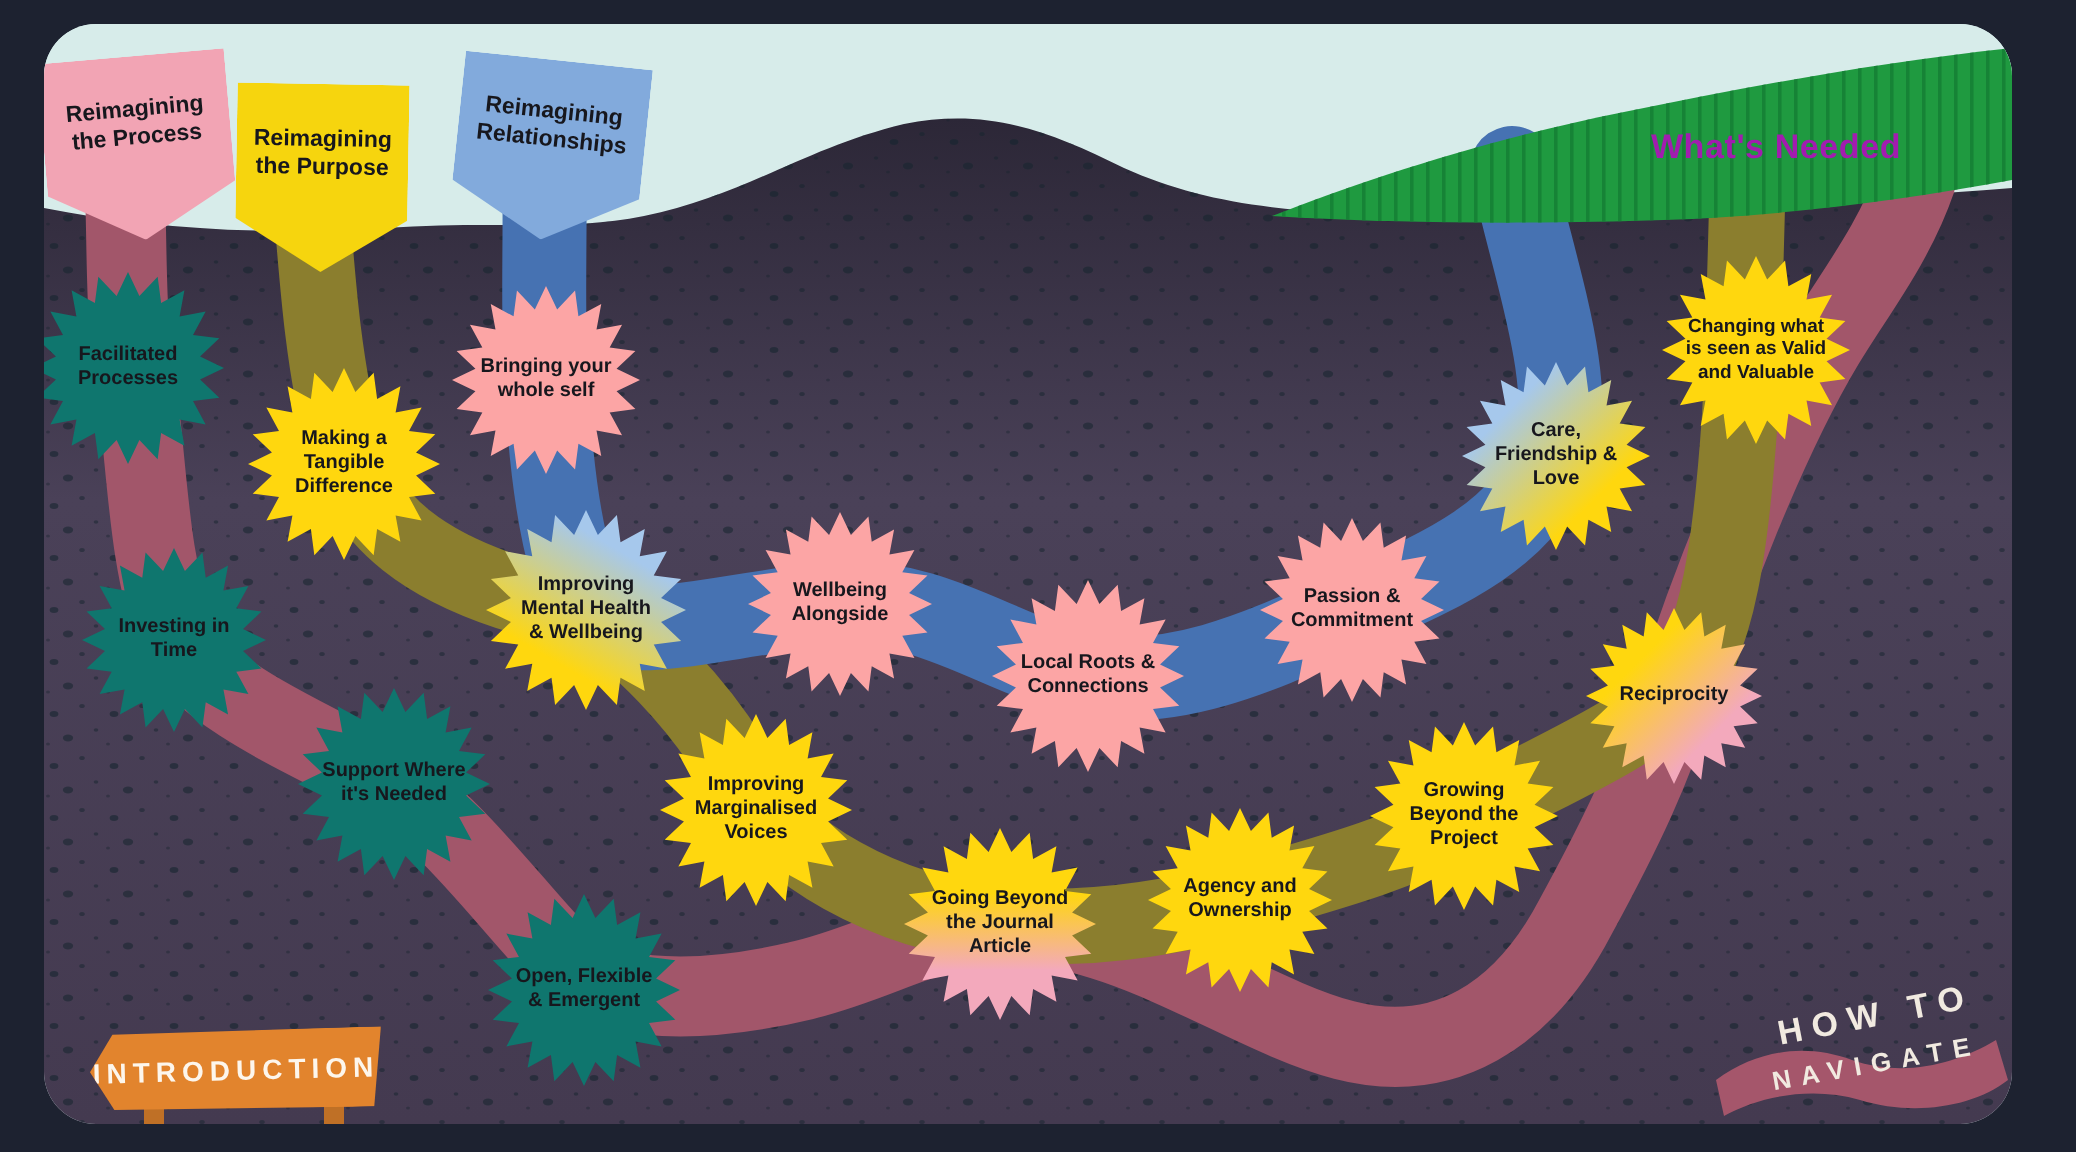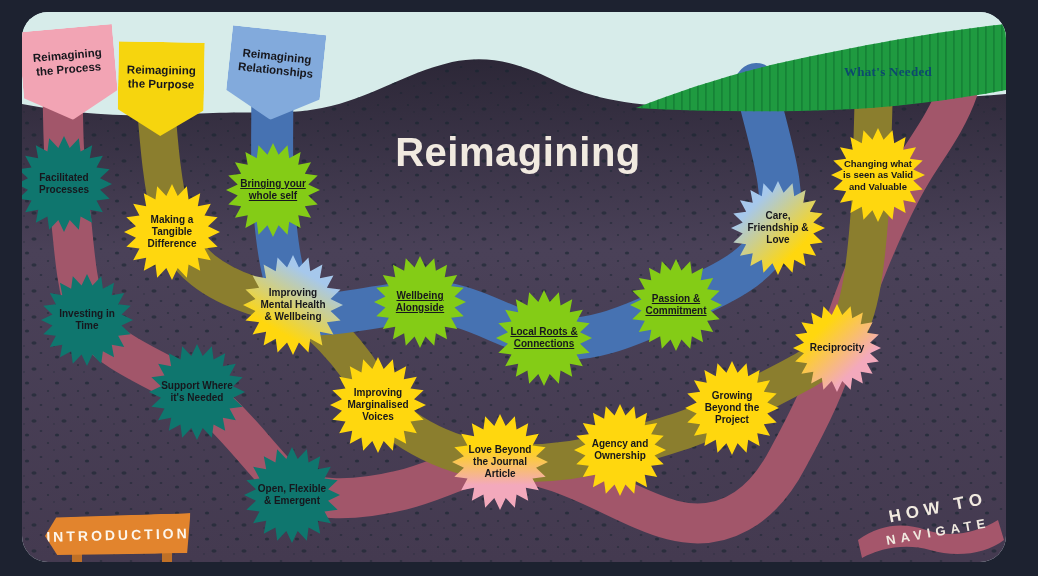--- a/index.html
+++ b/index.html
@@ -15,30 +15,30 @@
         font-weight:bold;font-size:11.5px;line-height:1.25;color:#17171d;padding-bottom:24px;box-sizing:border-box;}
   .flag span{display:block;width:80%;}
   .f1{left:0px;top:16px;width:94px;height:92px;background:#f2a4b4;transform:rotate(-5deg);}
   .f2{left:96px;top:30px;width:86px;height:94px;background:#f6d50e;transform:rotate(1deg);}
   .f3{left:206px;top:18px;width:94px;height:90px;background:#82aadc;transform:rotate(6deg);}
 
   
   .title{position:absolute;z-index:3;left:318px;top:116px;width:356px;text-align:center;
          color:#f1eae0;font-size:40px;font-weight:bold;line-height:1.22;letter-spacing:.5px;}
   .whats-needed{position:absolute;z-index:3;left:780px;top:52px;width:172px;text-align:center;
-         color:#0c4a6e;font-size:13px;font-weight:bold;letter-spacing:.3px;font-family:Liberation Serif, serif;}
+         color:#a21caf;font-size:17px;font-weight:bold;letter-spacing:.3px;}
 
   
   .burst{position:absolute;z-index:5;transform:translate(-50%,-50%);
          display:flex;align-items:center;justify-content:center;text-align:center;
          font-weight:bold;color:#17171d;font-size:10px;line-height:1.18;}
   .burst span{display:block;max-width:74px;}
   .f-pink{background:#0f766e;}
   .f-yellow{background:#ffd70e;}
-  .f-blue{background:#84cc16;text-decoration:underline;}
+  .f-blue{background:#fca5a5;}
   .g-by {background:linear-gradient(210deg,#a6c8ec 25%,#ffd70e 72%);}
   .g-by2{background:linear-gradient(135deg,#a6c8ec 25%,#ffd70e 72%);align-items:center;}
   .g-yp {background:linear-gradient(180deg,#ffd70e 34%,#f3a9bc 74%);}
   .g-yp2{background:linear-gradient(135deg,#ffd70e 30%,#f3a9bc 72%);}
 
   
   .intro-post{position:absolute;z-index:4;width:10px;height:24px;background:#bf7026;}
   .intro-board{position:absolute;z-index:5;left:23px;top:503px;width:146px;height:40px;background:#e2842d;
         clip-path:polygon(8% 2%,100% 0,97% 100%,8% 96%,0 48%);transform:rotate(-1.5deg);
         display:flex;align-items:center;justify-content:center;color:#fdf6ec;
@@ -118,21 +118,20 @@
       <span>Reimagining the Process</span>
     </div>
     <div class="flag f2">
       <span>Reimagining the Purpose</span>
     </div>
     <div class="flag f3">
       <span>Reimagining Relationships</span>
     </div>
 
     <div class="title">
-      <div>Reimagining</div>
     </div>
     <div class="whats-needed">What's Needed</div>
 
     <div class="burst f-pink" style="left: 42px; top: 172px; width: 96px; height: 96px; clip-path: polygon(50% 0%, 55.94% 12.47%, 65.45% 2.45%, 67.25% 16.14%, 79.39% 9.55%, 76.87% 23.13%, 90.45% 20.61%, 83.86% 32.75%, 97.55% 34.55%, 87.53% 44.06%, 100% 50%, 87.53% 55.94%, 97.55% 65.45%, 83.86% 67.25%, 90.45% 79.39%, 76.87% 76.87%, 79.39% 90.45%, 67.25% 83.86%, 65.45% 97.55%, 55.94% 87.53%, 50% 100%, 44.06% 87.53%, 34.55% 97.55%, 32.75% 83.86%, 20.61% 90.45%, 23.13% 76.87%, 9.55% 79.39%, 16.14% 67.25%, 2.45% 65.45%, 12.47% 55.94%, 0% 50%, 12.47% 44.06%, 2.45% 34.55%, 16.14% 32.75%, 9.55% 20.61%, 23.13% 23.13%, 20.61% 9.55%, 32.75% 16.14%, 34.55% 2.45%, 44.06% 12.47%);">
         <span>Facilitated Processes</span>
       </div>
     <div class="burst f-pink" style="left: 65px; top: 308px; width: 92px; height: 92px; clip-path: polygon(50% 0%, 55.94% 12.47%, 65.45% 2.45%, 67.25% 16.14%, 79.39% 9.55%, 76.87% 23.13%, 90.45% 20.61%, 83.86% 32.75%, 97.55% 34.55%, 87.53% 44.06%, 100% 50%, 87.53% 55.94%, 97.55% 65.45%, 83.86% 67.25%, 90.45% 79.39%, 76.87% 76.87%, 79.39% 90.45%, 67.25% 83.86%, 65.45% 97.55%, 55.94% 87.53%, 50% 100%, 44.06% 87.53%, 34.55% 97.55%, 32.75% 83.86%, 20.61% 90.45%, 23.13% 76.87%, 9.55% 79.39%, 16.14% 67.25%, 2.45% 65.45%, 12.47% 55.94%, 0% 50%, 12.47% 44.06%, 2.45% 34.55%, 16.14% 32.75%, 9.55% 20.61%, 23.13% 23.13%, 20.61% 9.55%, 32.75% 16.14%, 34.55% 2.45%, 44.06% 12.47%);">
         <span>Investing in Time</span>
       </div>
     <div class="burst f-pink" style="left: 175px; top: 380px; width: 96px; height: 96px; clip-path: polygon(50% 0%, 55.94% 12.47%, 65.45% 2.45%, 67.25% 16.14%, 79.39% 9.55%, 76.87% 23.13%, 90.45% 20.61%, 83.86% 32.75%, 97.55% 34.55%, 87.53% 44.06%, 100% 50%, 87.53% 55.94%, 97.55% 65.45%, 83.86% 67.25%, 90.45% 79.39%, 76.87% 76.87%, 79.39% 90.45%, 67.25% 83.86%, 65.45% 97.55%, 55.94% 87.53%, 50% 100%, 44.06% 87.53%, 34.55% 97.55%, 32.75% 83.86%, 20.61% 90.45%, 23.13% 76.87%, 9.55% 79.39%, 16.14% 67.25%, 2.45% 65.45%, 12.47% 55.94%, 0% 50%, 12.47% 44.06%, 2.45% 34.55%, 16.14% 32.75%, 9.55% 20.61%, 23.13% 23.13%, 20.61% 9.55%, 32.75% 16.14%, 34.55% 2.45%, 44.06% 12.47%);">
@@ -144,21 +143,21 @@
     <div class="burst f-yellow" style="left: 150px; top: 220px; width: 96px; height: 96px; clip-path: polygon(50% 0%, 55.94% 12.47%, 65.45% 2.45%, 67.25% 16.14%, 79.39% 9.55%, 76.87% 23.13%, 90.45% 20.61%, 83.86% 32.75%, 97.55% 34.55%, 87.53% 44.06%, 100% 50%, 87.53% 55.94%, 97.55% 65.45%, 83.86% 67.25%, 90.45% 79.39%, 76.87% 76.87%, 79.39% 90.45%, 67.25% 83.86%, 65.45% 97.55%, 55.94% 87.53%, 50% 100%, 44.06% 87.53%, 34.55% 97.55%, 32.75% 83.86%, 20.61% 90.45%, 23.13% 76.87%, 9.55% 79.39%, 16.14% 67.25%, 2.45% 65.45%, 12.47% 55.94%, 0% 50%, 12.47% 44.06%, 2.45% 34.55%, 16.14% 32.75%, 9.55% 20.61%, 23.13% 23.13%, 20.61% 9.55%, 32.75% 16.14%, 34.55% 2.45%, 44.06% 12.47%);">
         <span>Making a Tangible Difference</span>
       </div>
     <div class="burst g-by" style="left: 271px; top: 293px; width: 100px; height: 100px; clip-path: polygon(50% 0%, 55.94% 12.47%, 65.45% 2.45%, 67.25% 16.14%, 79.39% 9.55%, 76.87% 23.13%, 90.45% 20.61%, 83.86% 32.75%, 97.55% 34.55%, 87.53% 44.06%, 100% 50%, 87.53% 55.94%, 97.55% 65.45%, 83.86% 67.25%, 90.45% 79.39%, 76.87% 76.87%, 79.39% 90.45%, 67.25% 83.86%, 65.45% 97.55%, 55.94% 87.53%, 50% 100%, 44.06% 87.53%, 34.55% 97.55%, 32.75% 83.86%, 20.61% 90.45%, 23.13% 76.87%, 9.55% 79.39%, 16.14% 67.25%, 2.45% 65.45%, 12.47% 55.94%, 0% 50%, 12.47% 44.06%, 2.45% 34.55%, 16.14% 32.75%, 9.55% 20.61%, 23.13% 23.13%, 20.61% 9.55%, 32.75% 16.14%, 34.55% 2.45%, 44.06% 12.47%);">
         <span>Improving Mental Health &amp; Wellbeing</span>
       </div>
     <div class="burst f-yellow" style="left: 356px; top: 393px; width: 96px; height: 96px; clip-path: polygon(50% 0%, 55.94% 12.47%, 65.45% 2.45%, 67.25% 16.14%, 79.39% 9.55%, 76.87% 23.13%, 90.45% 20.61%, 83.86% 32.75%, 97.55% 34.55%, 87.53% 44.06%, 100% 50%, 87.53% 55.94%, 97.55% 65.45%, 83.86% 67.25%, 90.45% 79.39%, 76.87% 76.87%, 79.39% 90.45%, 67.25% 83.86%, 65.45% 97.55%, 55.94% 87.53%, 50% 100%, 44.06% 87.53%, 34.55% 97.55%, 32.75% 83.86%, 20.61% 90.45%, 23.13% 76.87%, 9.55% 79.39%, 16.14% 67.25%, 2.45% 65.45%, 12.47% 55.94%, 0% 50%, 12.47% 44.06%, 2.45% 34.55%, 16.14% 32.75%, 9.55% 20.61%, 23.13% 23.13%, 20.61% 9.55%, 32.75% 16.14%, 34.55% 2.45%, 44.06% 12.47%);">
         <span>Improving Marginalised Voices</span>
       </div>
     <div class="burst g-yp" style="left: 478px; top: 450px; width: 96px; height: 96px; clip-path: polygon(50% 0%, 55.94% 12.47%, 65.45% 2.45%, 67.25% 16.14%, 79.39% 9.55%, 76.87% 23.13%, 90.45% 20.61%, 83.86% 32.75%, 97.55% 34.55%, 87.53% 44.06%, 100% 50%, 87.53% 55.94%, 97.55% 65.45%, 83.86% 67.25%, 90.45% 79.39%, 76.87% 76.87%, 79.39% 90.45%, 67.25% 83.86%, 65.45% 97.55%, 55.94% 87.53%, 50% 100%, 44.06% 87.53%, 34.55% 97.55%, 32.75% 83.86%, 20.61% 90.45%, 23.13% 76.87%, 9.55% 79.39%, 16.14% 67.25%, 2.45% 65.45%, 12.47% 55.94%, 0% 50%, 12.47% 44.06%, 2.45% 34.55%, 16.14% 32.75%, 9.55% 20.61%, 23.13% 23.13%, 20.61% 9.55%, 32.75% 16.14%, 34.55% 2.45%, 44.06% 12.47%);">
-        <span>Love Beyond the Journal Article</span>
+        <span>Going Beyond the Journal Article</span>
       </div>
     <div class="burst f-yellow" style="left: 598px; top: 438px; width: 92px; height: 92px; clip-path: polygon(50% 0%, 55.94% 12.47%, 65.45% 2.45%, 67.25% 16.14%, 79.39% 9.55%, 76.87% 23.13%, 90.45% 20.61%, 83.86% 32.75%, 97.55% 34.55%, 87.53% 44.06%, 100% 50%, 87.53% 55.94%, 97.55% 65.45%, 83.86% 67.25%, 90.45% 79.39%, 76.87% 76.87%, 79.39% 90.45%, 67.25% 83.86%, 65.45% 97.55%, 55.94% 87.53%, 50% 100%, 44.06% 87.53%, 34.55% 97.55%, 32.75% 83.86%, 20.61% 90.45%, 23.13% 76.87%, 9.55% 79.39%, 16.14% 67.25%, 2.45% 65.45%, 12.47% 55.94%, 0% 50%, 12.47% 44.06%, 2.45% 34.55%, 16.14% 32.75%, 9.55% 20.61%, 23.13% 23.13%, 20.61% 9.55%, 32.75% 16.14%, 34.55% 2.45%, 44.06% 12.47%);">
         <span>Agency and Ownership</span>
       </div>
     <div class="burst f-yellow" style="left: 710px; top: 396px; width: 94px; height: 94px; clip-path: polygon(50% 0%, 55.94% 12.47%, 65.45% 2.45%, 67.25% 16.14%, 79.39% 9.55%, 76.87% 23.13%, 90.45% 20.61%, 83.86% 32.75%, 97.55% 34.55%, 87.53% 44.06%, 100% 50%, 87.53% 55.94%, 97.55% 65.45%, 83.86% 67.25%, 90.45% 79.39%, 76.87% 76.87%, 79.39% 90.45%, 67.25% 83.86%, 65.45% 97.55%, 55.94% 87.53%, 50% 100%, 44.06% 87.53%, 34.55% 97.55%, 32.75% 83.86%, 20.61% 90.45%, 23.13% 76.87%, 9.55% 79.39%, 16.14% 67.25%, 2.45% 65.45%, 12.47% 55.94%, 0% 50%, 12.47% 44.06%, 2.45% 34.55%, 16.14% 32.75%, 9.55% 20.61%, 23.13% 23.13%, 20.61% 9.55%, 32.75% 16.14%, 34.55% 2.45%, 44.06% 12.47%);">
         <span>Growing Beyond the Project</span>
       </div>
     <div class="burst g-yp2" style="left: 815px; top: 336px; width: 88px; height: 88px; clip-path: polygon(50% 0%, 55.94% 12.47%, 65.45% 2.45%, 67.25% 16.14%, 79.39% 9.55%, 76.87% 23.13%, 90.45% 20.61%, 83.86% 32.75%, 97.55% 34.55%, 87.53% 44.06%, 100% 50%, 87.53% 55.94%, 97.55% 65.45%, 83.86% 67.25%, 90.45% 79.39%, 76.87% 76.87%, 79.39% 90.45%, 67.25% 83.86%, 65.45% 97.55%, 55.94% 87.53%, 50% 100%, 44.06% 87.53%, 34.55% 97.55%, 32.75% 83.86%, 20.61% 90.45%, 23.13% 76.87%, 9.55% 79.39%, 16.14% 67.25%, 2.45% 65.45%, 12.47% 55.94%, 0% 50%, 12.47% 44.06%, 2.45% 34.55%, 16.14% 32.75%, 9.55% 20.61%, 23.13% 23.13%, 20.61% 9.55%, 32.75% 16.14%, 34.55% 2.45%, 44.06% 12.47%);">
         <span>Reciprocity</span>
       </div>

